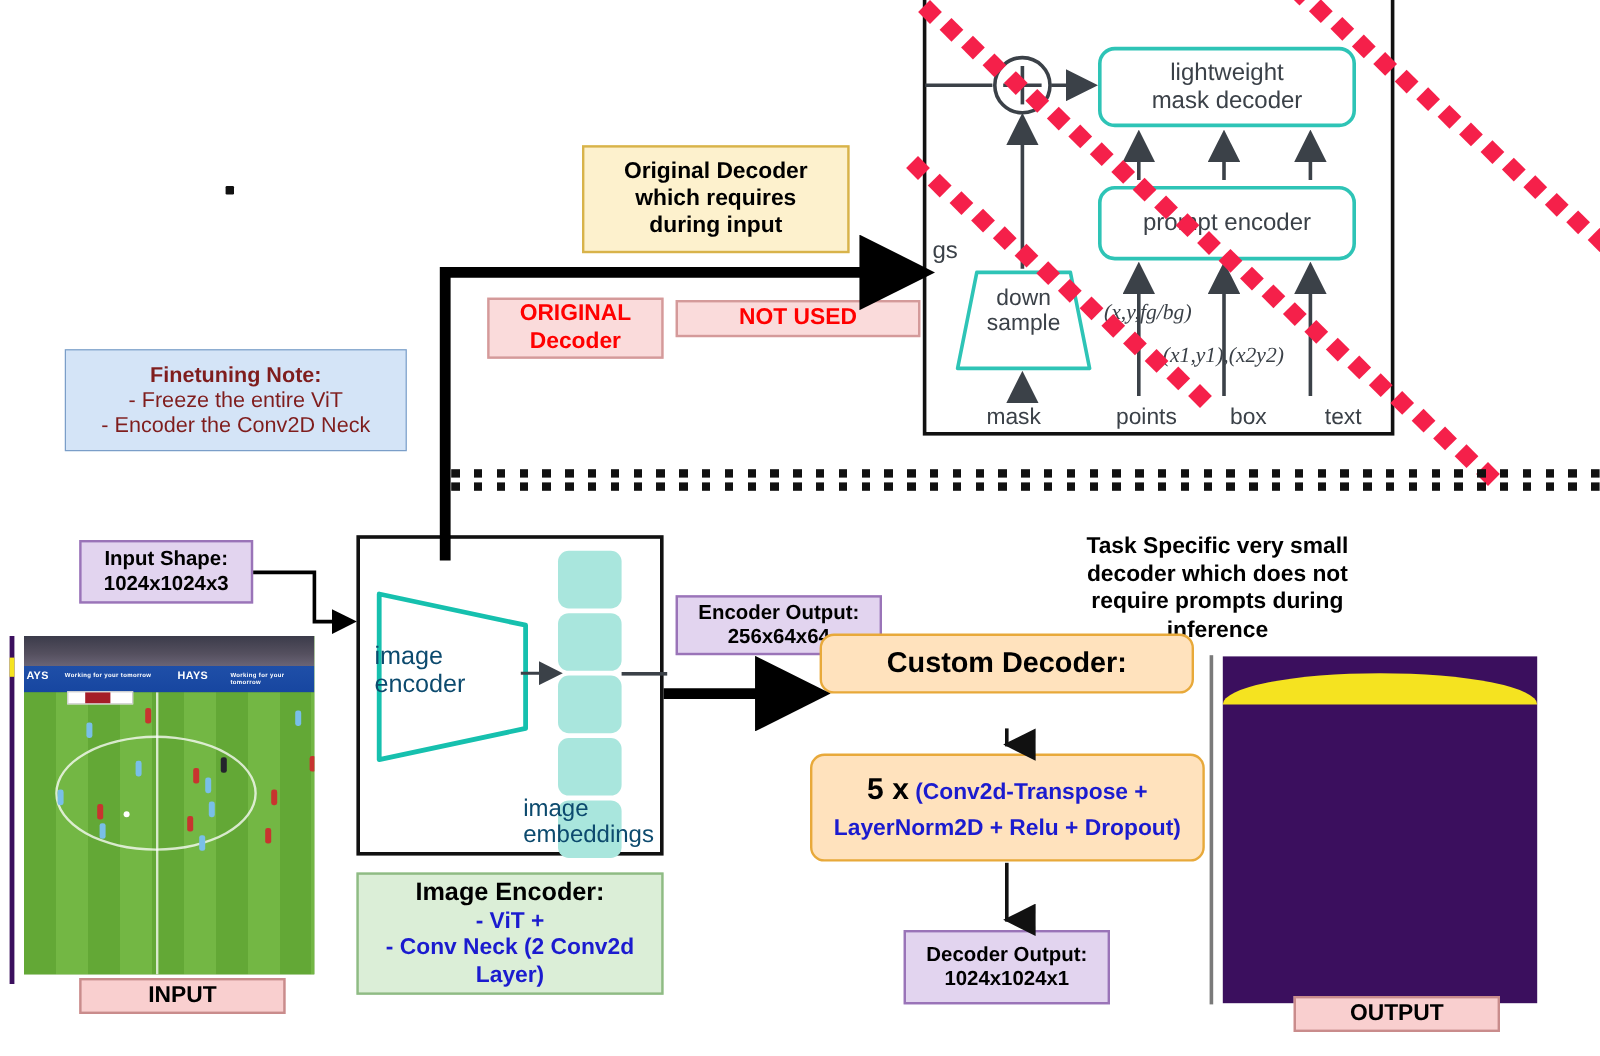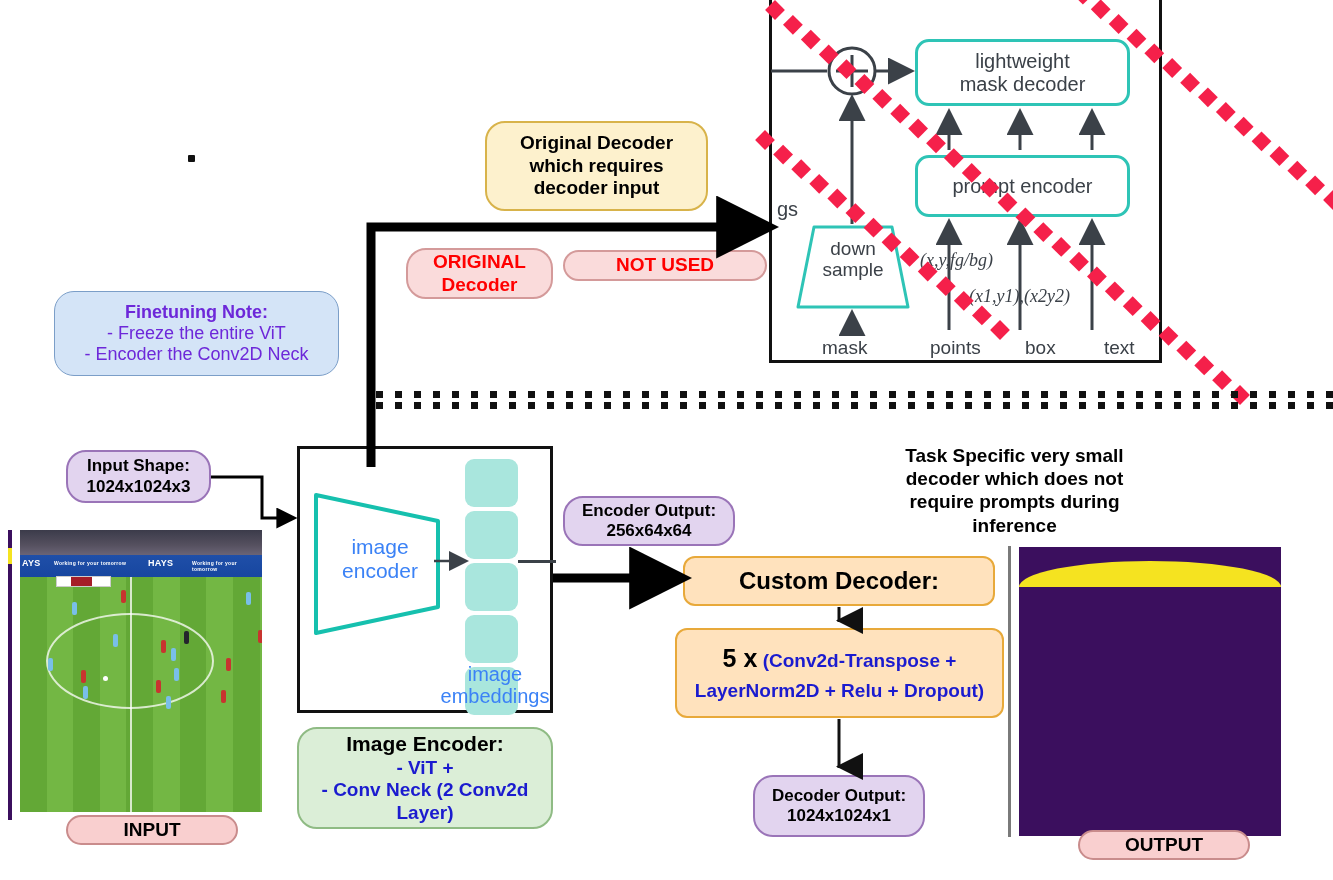--- a/index.html
+++ b/index.html
@@ -7,44 +7,43 @@
        font-family:"Liberation Sans",sans-serif;}
   .stage{position:absolute;left:0;top:0;width:1333px;height:880px;}
   .abs{position:absolute;box-sizing:border-box;}
 
   
   .callout{
     box-sizing:border-box;
     display:flex;align-items:center;justify-content:center;
     text-align:center;line-height:1.18;font-weight:bold;
     padding:3px 6px;
-    border-radius:20px;
   }
   .c-yellow{background:#fdf1cd;border:2px solid #d8b34a;color:#000;}
-  .c-blue  {background:#d4e4f7;border:1px solid #7b9ec8;color:#6d28d9;}
+  .c-blue  {background:#d4e4f7;border:1px solid #7b9ec8;color:#7f1d1d;}
   .c-pinkred{background:#fadbdb;border:2px solid #d49a9a;color:#ff0000;}
   .c-pink  {background:#f9cfcf;border:2px solid #c98c8c;color:#000;}
   .c-purple{background:#e2d4ef;border:2px solid #9a74b8;color:#000;}
   .c-green {background:#dbeed7;border:2px solid #8fbb84;color:#000;}
   .c-orange{background:#ffe2bd;border:2px solid #e8a93a;color:#000;border-radius:12px;}
 
   .blue-txt{color:#1b1bcf;}
 
   
   #sam-panel{border:3px solid #111;background:#fff;}
   .teal-box{border:3px solid #2ec4b6;border-radius:14px;background:#fff;
             display:flex;align-items:center;justify-content:center;text-align:center;
             color:#3b4148;font-weight:400;line-height:1.15;}
   .plain-lab{color:#3b4148;font-weight:400;white-space:nowrap;}
   .ital-lab{color:#3b4148;font-style:italic;font-family:"Liberation Serif",serif;white-space:nowrap;}
 
   
   #enc-panel{border:3px solid #111;background:#fff;}
   .emb{background:#a9e6dd;border-radius:9px;}
-  .enc-word{color:#3b82f6;text-align:center;line-height:1.12;}
+  .enc-word{color:#0c4a6e;text-align:left;line-height:1.12;}
 
   
   #divider{
     background-image:
       repeating-linear-gradient(to right,#111 0 7px,transparent 7px 19px);
     background-size:100% 7px;
     background-repeat:no-repeat;
     background-position:0 0, 0 11px;
   }
   #divider::after{content:"";position:absolute;left:0;top:11px;width:100%;height:7px;
@@ -210,21 +209,21 @@
         <rect x="956.8" y="293.8" width="14" height="14" transform="rotate(45 963.8 300.8)" fill="#f5204a"></rect>
         <rect x="974.9" y="308.4" width="14" height="14" transform="rotate(45 981.9 315.4)" fill="#f5204a"></rect>
         <rect x="993.0" y="323.0" width="14" height="14" transform="rotate(45 1000.0 330.0)" fill="#f5204a"></rect>
       </g>
   </svg>
 
   <div class="callout c-yellow abs" style="left:485px;top:121px;width:223px;height:90px;font-size:19px;">
     <div>
       <div>Original Decoder</div>
       <div>which requires</div>
-      <div>decoder input</div>
+      <div>during input</div>
     </div>
   </div>
 
   <div class="callout c-pinkred abs" style="left:406px;top:248px;width:147px;height:51px;font-size:19px;">
     <div>
       <div>ORIGINAL</div>
       <div>Decoder</div>
     </div>
   </div>
 
@@ -345,21 +344,21 @@
     </div>
   </div>
 
   <div class="abs" style="left:882px;top:444px;width:265px;text-align:center;font-size:19px;font-weight:bold;line-height:1.22;color:#000;">
     <div>Task Specific very small</div>
     <div>decoder which does not</div>
     <div>require prompts during</div>
     <div>inference</div>
   </div>
 
-  <div class="callout c-orange abs" style="left:683px;top:556px;width:312px;height:50px;font-size:24px;">
+  <div class="callout c-orange abs" style="left:683px;top:528px;width:312px;height:50px;font-size:24px;">
     <span>Custom Decoder:</span>
   </div>
 
   <div class="callout c-orange abs" style="left:675px;top:628px;width:329px;height:90px;font-size:19px;padding:4px 8px;">
     <div style="width:100%;">
       <div style="text-align:center;">
         <span style="font-size:25px;color:#000;">5 x</span>
         <span class="blue-txt" style="font-size:19px;">(Conv2d-Transpose +</span>
       </div>
       <div class="blue-txt" style="text-align:center;font-size:19px;margin-top:7px;">LayerNorm2D + Relu + Dropout)</div>

